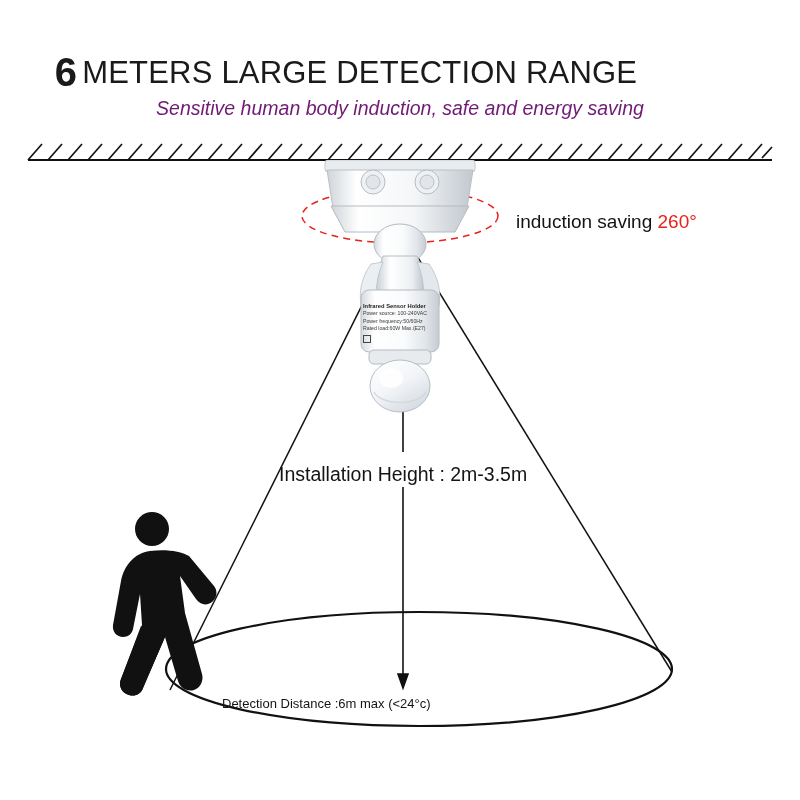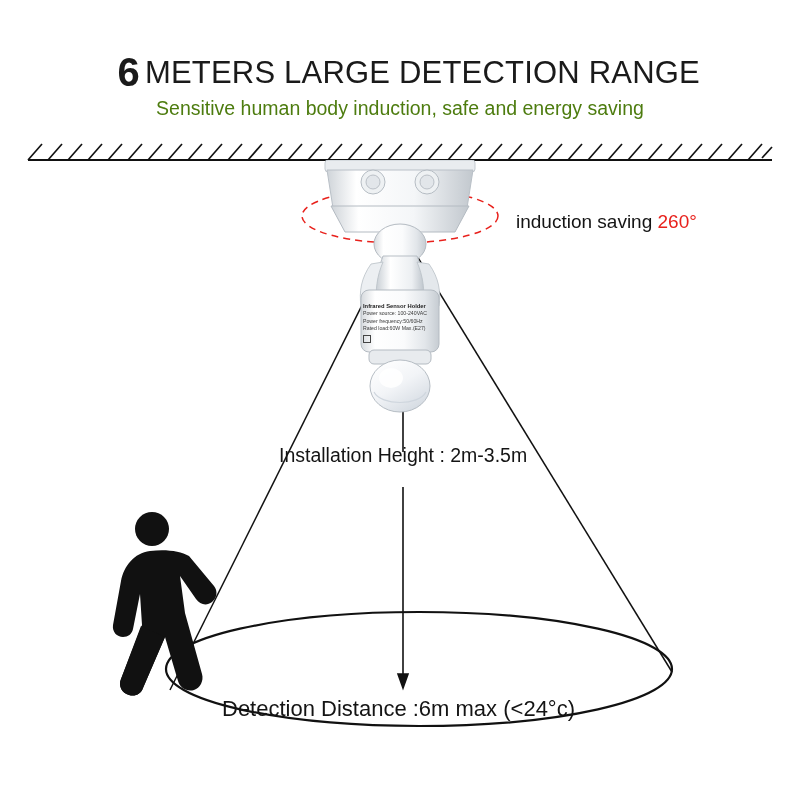--- a/index.html
+++ b/index.html
@@ -22,63 +22,63 @@
     width: 800px;
     height: 800px;
   }
 
   
   .title {
     position: absolute;
     left: 0;
     top: 50px;
     width: 692px;
-    text-align: right;
+    text-align: center;
     font-size: 31px;
     letter-spacing: 0.2px;
     color: #1a1a1a;
     white-space: nowrap;
-    padding-left: 8px;
   }
   .title .big {
     font-size: 40px;
     font-weight: 700;
     vertical-align: -3px;
     margin-right: 5px;
   }
   .subtitle {
     position: absolute;
     left: 0;
     top: 97px;
     width: 800px;
     text-align: center;
     font-size: 19.5px;
-    color: #4d7c0f;
+    color: #701a75;
+    font-style: italic;
   }
 
   
   svg.layer {
     position: absolute;
     left: 0; top: 0;
     width: 800px;
     height: 800px;
     overflow: visible;
   }
 
   
   .anno {
     position: absolute;
     font-size: 19px;
     color: #141414;
     white-space: nowrap;
   }
   .anno-angle { left: 516px; top: 211px; font-size: 19px; }
   .anno-angle .red { color: #e8211c; }
-  .anno-height { left: 279px; top: 444px; font-size: 19.5px; }
-  .anno-distance { left: 222px; top: 696px; font-size: 22px; }
+  .anno-height { left: 279px; top: 463px; font-size: 19.5px; }
+  .anno-distance { left: 222px; top: 696px; font-size: 13px; }
 
   
   .device {
     position: absolute;
     left: 305px;
     top: 160px;
     width: 190px;
     height: 262px;
   }
   .dev-label {

